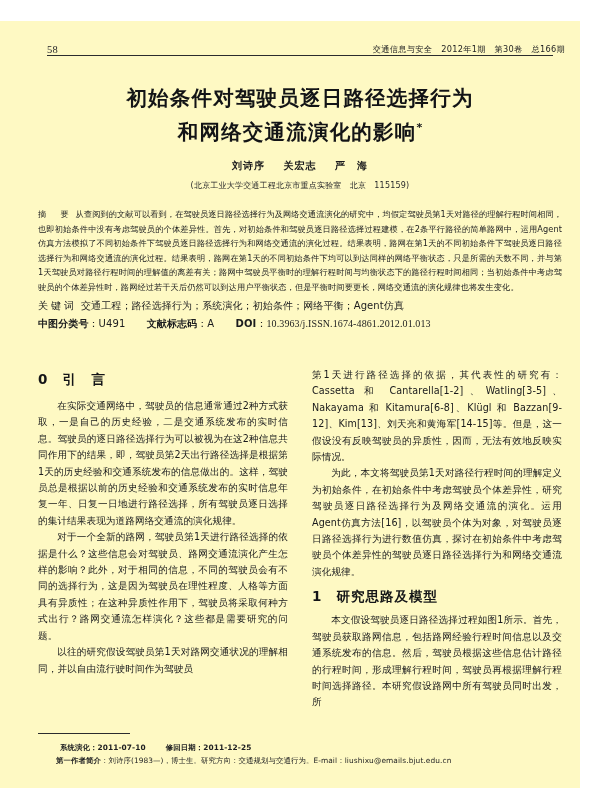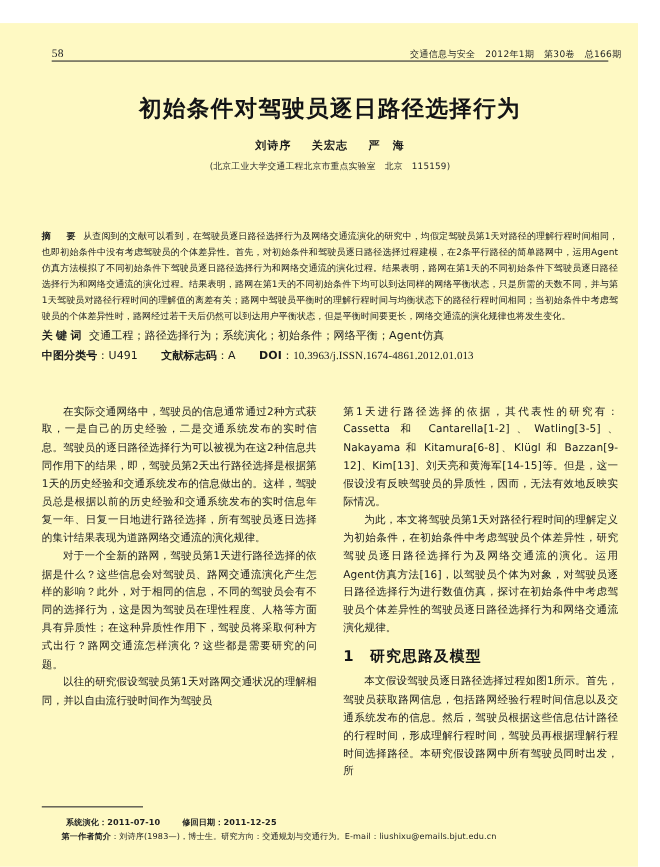--- a/index.html
+++ b/index.html
@@ -97,21 +97,21 @@
   }
   .abs-para {
     font-size: 8.2px;
     line-height: 14.6px;
     text-align: justify;
     color: #1b1c1e;
     letter-spacing: .1px;
     text-indent: 0;
   }
   .lbl {
-    font-weight: bold;
+    font-weight: normal;
     letter-spacing: 3px;
     margin-right: 4px;
   }
   .kw-line, .cls-line {
     font-size: 10px;
     line-height: 15px;
     color: #1b1c1e;
     margin-top: 3px;
     letter-spacing: .1px;
   }
@@ -184,20 +184,21 @@
       <span>交通信息与安全</span>
       <span>2012年1期</span>
       <span>第30卷</span>
       <span>总166期</span>
     </div>
   </div>
   <div class="runrule"></div>
 
   <div class="titleblock">
     <div class="title-line">初始条件对驾驶员逐日路径选择行为</div>
+    <div class="title-line"><span>和网络交通流演化的影响</span><span class="star">*</span></div>
     <div class="authors">
       <span>刘诗序</span>
       <span>关宏志</span>
       <span>严　海</span>
     </div>
     <div class="affil">(北京工业大学交通工程北京市重点实验室　北京　115159)</div>
   </div>
 
   <div class="abs-block">
     <div class="abs-para"><span class="lbl">摘　要</span><span>从查阅到的文献可以看到，在驾驶员逐日路径选择行为及网络交通流演化的研究中，均假定驾驶员第1天对路径的理解行程时间相同，也即初始条件中没有考虑驾驶员的个体差异性。首先，对初始条件和驾驶员逐日路径选择过程建模，在2条平行路径的简单路网中，运用Agent仿真方法模拟了不同初始条件下驾驶员逐日路径选择行为和网络交通流的演化过程。结果表明，路网在第1天的不同初始条件下驾驶员逐日路径选择行为和网络交通流的演化过程。结果表明，路网在第1天的不同初始条件下均可以到达同样的网络平衡状态，只是所需的天数不同，并与第1天驾驶员对路径行程时间的理解值的离差有关；路网中驾驶员平衡时的理解行程时间与均衡状态下的路径行程时间相同；当初始条件中考虑驾驶员的个体差异性时，路网经过若干天后仍然可以到达用户平衡状态，但是平衡时间要更长，网络交通流的演化规律也将发生变化。</span></div>
@@ -205,20 +206,21 @@
     <div class="cls-line">
       <span class="seg"><b>中图分类号</b>：<span>U491</span></span>
       <span class="seg"><b>文献标志码</b>：<span>A</span></span>
       <span class="seg"><b>DOI</b>：<span class="lat">10.3963/j.ISSN.1674-4861.2012.01.013</span></span>
     </div>
   </div>
 
   <div class="cols">
 
     <div class="col">
+      <h2 class="sec first"><span class="num">0</span><span>引　言</span></h2>
       <p class="body">在实际交通网络中，驾驶员的信息通常通过2种方式获取，一是自己的历史经验，二是交通系统发布的实时信息。驾驶员的逐日路径选择行为可以被视为在这2种信息共同作用下的结果，即，驾驶员第2天出行路径选择是根据第1天的历史经验和交通系统发布的信息做出的。这样，驾驶员总是根据以前的历史经验和交通系统发布的实时信息年复一年、日复一日地进行路径选择，所有驾驶员逐日选择的集计结果表现为道路网络交通流的演化规律。</p>
       <p class="body">对于一个全新的路网，驾驶员第1天进行路径选择的依据是什么？这些信息会对驾驶员、路网交通流演化产生怎样的影响？此外，对于相同的信息，不同的驾驶员会有不同的选择行为，这是因为驾驶员在理性程度、人格等方面具有异质性；在这种异质性作用下，驾驶员将采取何种方式出行？路网交通流怎样演化？这些都是需要研究的问题。</p>
       <p class="body">以往的研究假设驾驶员第1天对路网交通状况的理解相同，并以自由流行驶时间作为驾驶员</p>
     </div>
 
     <div class="col">
       <p class="body cont"><span>第1天进行路径选择的依据，其代表性的研究有：Cassetta 和 Cantarella[1-2]、Watling[3-5]、Nakayama 和 Kitamura[6-8]、Klügl 和 Bazzan[9-12]、Kim[13]、刘天亮和黄海军[14-15]等。但是，这一假设没有反映驾驶员的异质性，因而，无法有效地反映实际情况。</span></p>
       <p class="body">为此，本文将驾驶员第1天对路径行程时间的理解定义为初始条件，在初始条件中考虑驾驶员个体差异性，研究驾驶员逐日路径选择行为及网络交通流的演化。运用Agent仿真方法[16]，以驾驶员个体为对象，对驾驶员逐日路径选择行为进行数值仿真，探讨在初始条件中考虑驾驶员个体差异性的驾驶员逐日路径选择行为和网络交通流演化规律。</p>
       <h2 class="sec inline"><span class="num">1</span><span>研究思路及模型</span></h2>
       <p class="body">本文假设驾驶员逐日路径选择过程如图1所示。首先，驾驶员获取路网信息，包括路网经验行程时间信息以及交通系统发布的信息。然后，驾驶员根据这些信息估计路径的行程时间，形成理解行程时间，驾驶员再根据理解行程时间选择路径。本研究假设路网中所有驾驶员同时出发，所</p>

